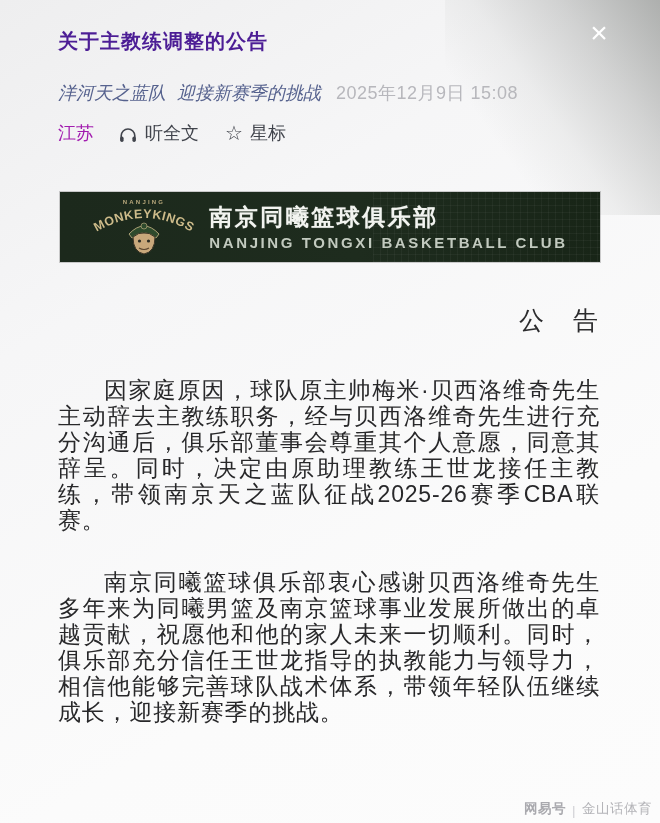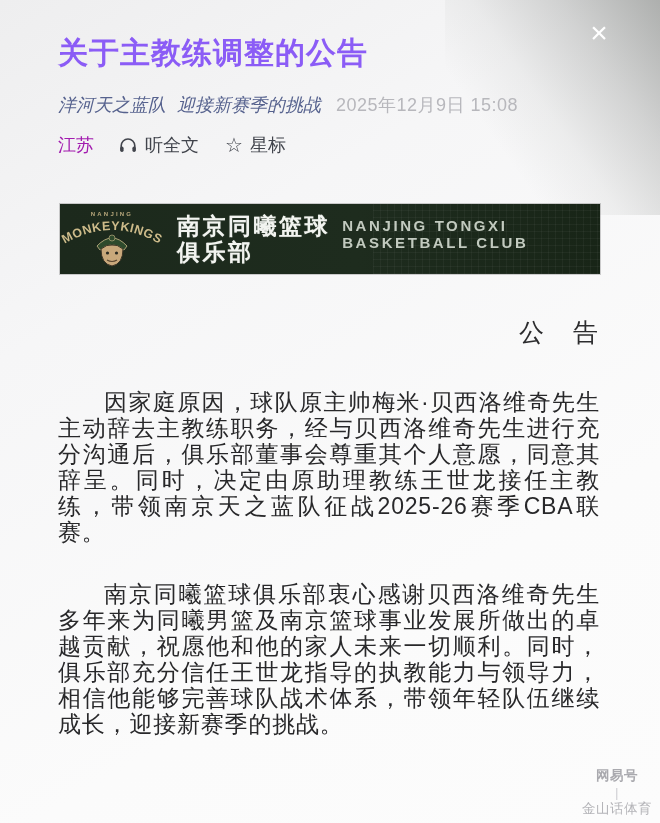--- a/index.html
+++ b/index.html
@@ -25,35 +25,35 @@
   .close-btn {
     position: absolute; top: 16px; right: 44px;
     width: 34px; height: 34px;
     display: flex; align-items: center; justify-content: center;
     color: #ffffff; font-size: 30px; font-weight: 300;
     line-height: 1; cursor: pointer; user-select: none;
   }
 
   .header { padding: 22px 60px 0 58px; }
   .title {
-    font-size: 30px; font-weight: 700; color: #8b5cf6;
-    letter-spacing: 1px; line-height: 38px; margin-top: 12px;
+    font-size: 20px; font-weight: 700; color: #4c1d95;
+    letter-spacing: 1px; line-height: 38px;
   }
   .byline-row {
     margin-top: 21px; display: flex; align-items: baseline;
     font-size: 18px; white-space: nowrap;
   }
   .source-link { color: #56628e; margin-right: 11px; cursor: pointer; font-style: italic; }
   .pub-date { color: #b7b7bc; margin-left: 4px; letter-spacing: 0.5px; }
   .meta-row {
     margin-top: 16px; display: flex; align-items: center;
     font-size: 18px; color: #41444c;
   }
   .location { color: #a21caf; margin-right: 24px; }
-  .meta-action { display: flex; align-items: center; cursor: pointer; margin-right: 26px; color: #41444c; }
+  .meta-action { display: flex; align-items: flex-end; cursor: pointer; margin-right: 26px; color: #41444c; }
   .meta-action .ico { display: inline-flex; margin-right: 7px; }
   .star-glyph { font-size: 20px; margin-right: 7px; color: #41444c; }
 
   
   .banner {
     position: relative; margin: 47px auto 0;
     width: 540px; height: 70px;
     background: linear-gradient(90deg, #1c291c 0%, #1e2c1e 55%, #182517 100%);
     display: flex; align-items: center; justify-content: center;
     overflow: hidden;
@@ -61,21 +61,21 @@
   }
   .banner-grid {
     position: absolute; right: 0; top: 0; height: 100%; width: 42%;
     background-image:
       repeating-linear-gradient(90deg, rgba(255,255,255,0.05) 0 1px, transparent 1px 7px),
       repeating-linear-gradient(0deg, rgba(255,255,255,0.05) 0 1px, transparent 1px 7px);
     opacity: 0.8; pointer-events: none;
   }
   .banner-inner { display: flex; align-items: center; gap: 13px; position: relative; }
   .club-logo { width: 104px; height: 62px; flex: 0 0 auto; }
-  .club-names { display: flex; flex-direction: row; align-items: flex-start; }
+  .club-names { display: flex; flex-direction: column; align-items: flex-start; }
   .club-cn {
     color: #f2f4f0; font-size: 23px; font-weight: 700;
     letter-spacing: 2.5px; line-height: 26px;
     text-shadow: 0 0 1px rgba(255,255,255,0.4);
   }
   .club-en {
     margin-top: 4px; color: #c2cabf; font-size: 15px;
     font-weight: 700; letter-spacing: 2.6px;
   }
 
@@ -89,22 +89,22 @@
   .para {
     margin-top: 40px;
     font-size: 23px; line-height: 26px; color: #28282a;
     text-align: justify; text-indent: 2em; letter-spacing: 0.8px;
     font-weight: 400;
   }
   .para + .para { margin-top: 36px; }
 
   .watermark {
     position: absolute; right: 8px; bottom: 5px;
-    display: flex; align-items: center;
-    font-size: 13.5px; color: #b2b2b6; letter-spacing: 0.5px; flex-direction: column;
+    display: flex; align-items: flex-end;
+    font-size: 13.5px; color: #b2b2b6; letter-spacing: 0.5px;
   }
   .wm-brand { font-weight: 700; color: #a9a9ae; }
   .wm-div { margin: 0 6px; color: #cfcfd3; font-weight: 300; }
   .wm-account { color: #b4b4b8; }
 </style>
 </head>
 <body>
 
 <div class="corner-scrim"></div>
 

